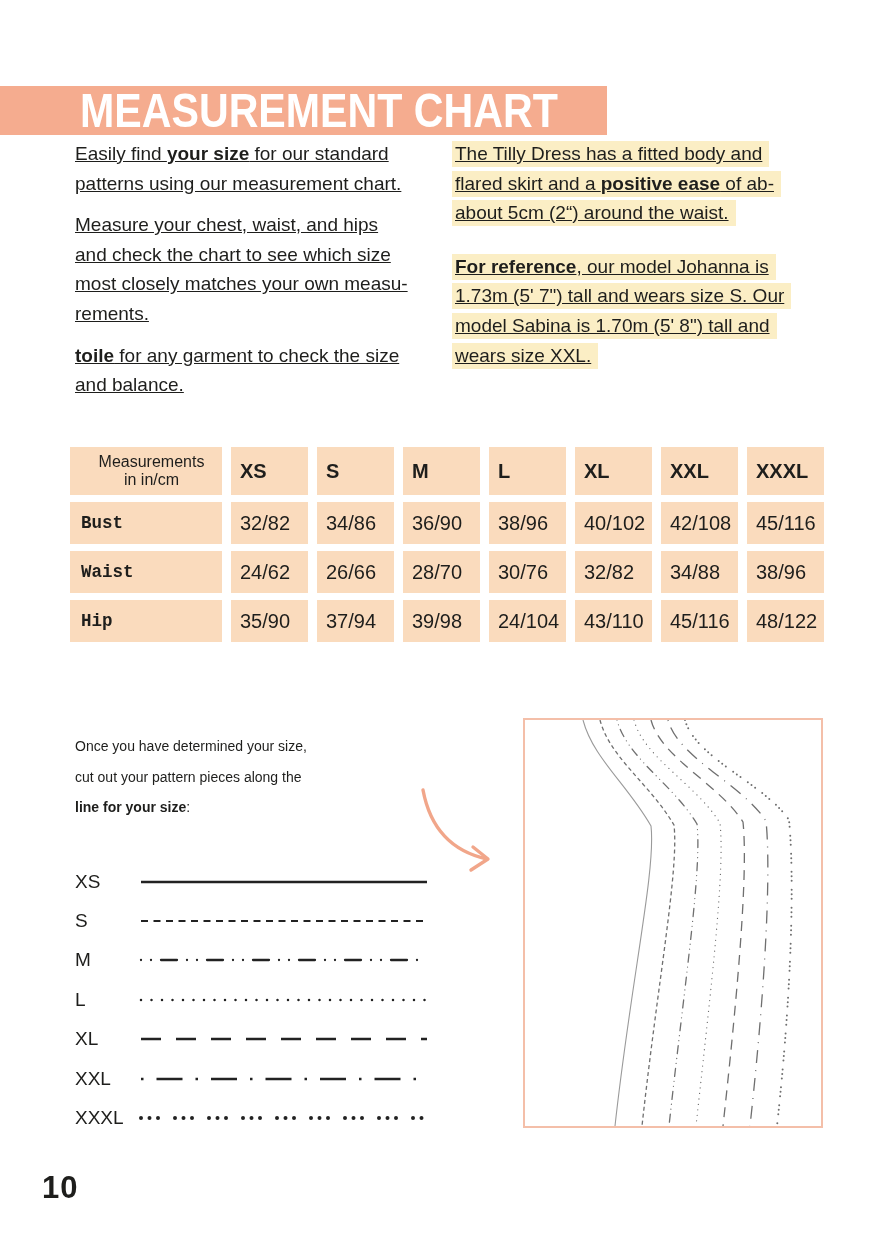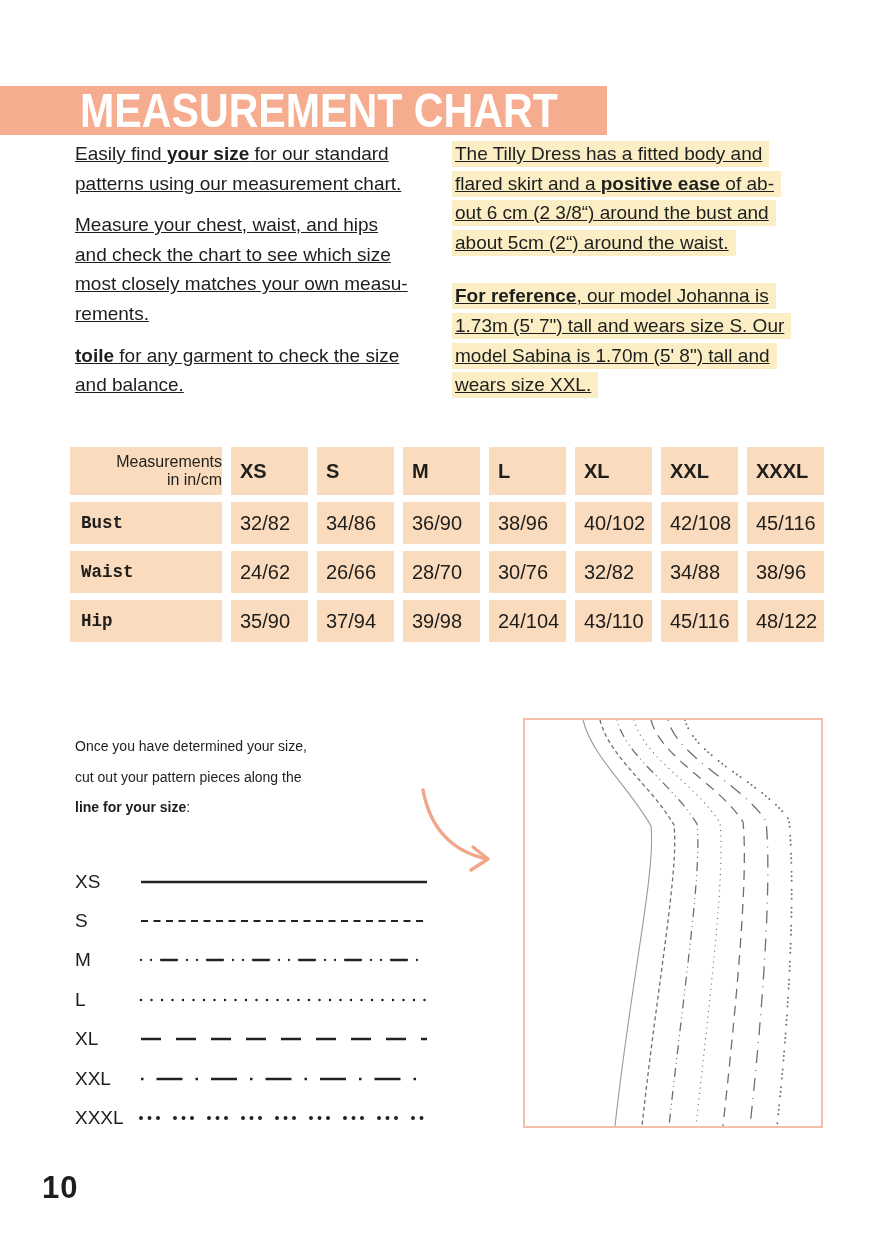--- a/index.html
+++ b/index.html
@@ -18,21 +18,21 @@
   .col.right .para{margin-bottom:24px;}
   .tline{white-space:nowrap;}
   .hl{background:var(--highlight-yellow,#FBEEC5);padding:2px 7px 3px 3px;}
   .b{font-weight:700;}
   
   .size-table{position:absolute;left:70px;top:447px;display:grid;
               grid-template-columns:152px repeat(7,77px);
               grid-template-rows:48px 42px 42px 42px;gap:7px 9px;}
   .cell{background:var(--cell-peach,#FADBBD);display:flex;align-items:center;
         font-size:20px;padding-left:9px;box-sizing:border-box;}
-  .cell.head0{flex-direction:column;justify-content:center;align-items:flex-end;
+  .cell.head0{flex-direction:column;justify-content:center;align-items:center;
               font-size:16px;line-height:1.15;padding-left:11px;}
   .cell.sizehead{font-weight:700;}
   .cell.rowlabel{font-weight:700;font-size:17.5px;padding-left:11px;font-family:Liberation Mono, monospace;}
   
   .cut-text{position:absolute;left:75px;top:731px;font-size:14px;line-height:30.5px;}
   
   .legend{position:absolute;left:75px;top:862px;width:380px;}
   .lg-row{height:39.4px;display:flex;align-items:center;}
   .lg-label{display:inline-block;width:63px;font-size:19px;}
   
@@ -64,21 +64,20 @@
       </div>
       <div class="para">
         <div class="tline"><span class="b">toile</span><span> for any garment to check the size</span></div>
         <div class="tline"><span>and balance.</span></div>
       </div>
     </div>
   <div class="col right">
       <div class="para">
         <div class="tline"><span class="hl"><span>The Tilly Dress has a fitted body and</span></span></div>
         <div class="tline"><span class="hl"><span>flared skirt and a </span><span class="b">positive ease</span><span> of ab-</span></span></div>
-        <div class="tline"><span class="hl"><span>out 6 cm (2 3/8“) around the bust and</span></span></div>
         <div class="tline"><span class="hl"><span>about 5cm (2“) around the waist.</span></span></div>
       </div>
       <div class="para">
         <div class="tline"><span class="hl"><span class="b">For reference</span><span>, our model Johanna is</span></span></div>
         <div class="tline"><span class="hl"><span>1.73m (5' 7") tall and wears size S. Our</span></span></div>
         <div class="tline"><span class="hl"><span>model Sabina is 1.70m (5' 8") tall and</span></span></div>
         <div class="tline"><span class="hl"><span>wears size XXL.</span></span></div>
       </div>
     </div>
 

